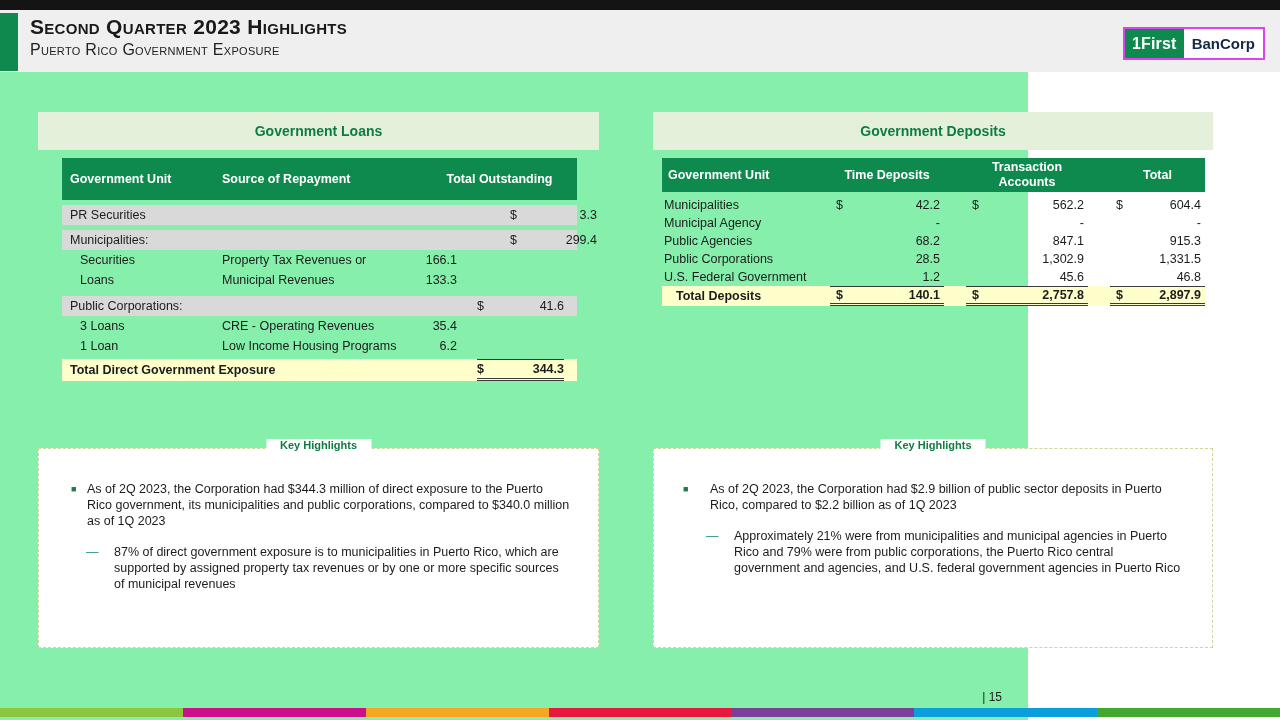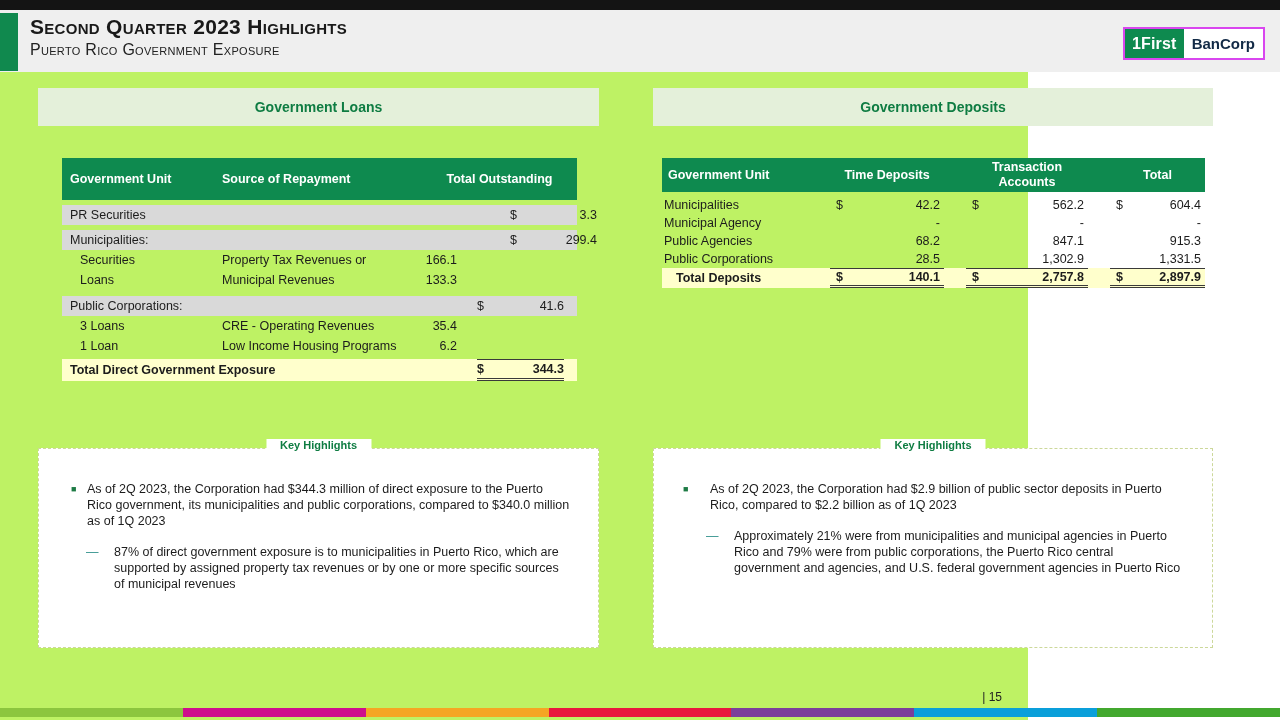--- a/index.html
+++ b/index.html
@@ -1,36 +1,36 @@
 <!DOCTYPE html>
 <html><head>
 <meta charset="utf-8">
 <style>
   * { margin:0; padding:0; box-sizing:border-box; }
   html,body { width:1280px; height:720px; overflow:hidden; background:#ffffff;
               font-family:"Liberation Sans", sans-serif; color:#1c1c1c; }
-  .slide { position:relative; width:1028px; height:720px; background:#bef264;text-decoration:underline; }
+  .slide { position:relative; width:1028px; height:720px; background:#86efac;text-decoration:underline; }
 
   
   .top-bar { position:absolute; left:0; top:0; width:1280px; height:10px; background:#141414; }
   .header-band { position:absolute; left:0; top:10px; width:1280px; height:62px; background:#efefef; }
   .accent { position:absolute; left:0; top:3px; width:18px; height:58px; background:#10894e; }
   .title { position:absolute; left:30px; top:5px; font-size:21px; font-weight:bold;
            font-variant:small-caps; letter-spacing:0.3px; color:#191919; white-space:nowrap; }
   .subtitle { position:absolute; left:30px; top:31px; font-size:16px; font-weight:normal;
               font-variant:small-caps; letter-spacing:0.3px; color:#222; white-space:nowrap; }
   .logo { position:absolute; right:15px; top:17px; height:33px; display:flex;
           border:2px solid #d946ef; background:#ffffff; }
   .logo-first { background:#0e8a4f; color:#ffffff; font-weight:bold; font-size:16px;
                 display:flex; align-items:center; padding:0 7px; letter-spacing:0.2px; }
   .logo-bancorp { color:#122a46; font-weight:bold; font-size:15px; display:flex;
                   align-items:center; padding:0 8px; }
 
   
-  .banner { position:absolute; top:88px; height:38px; background:#e4f0da; color:#0e7c42;
+  .banner { position:absolute; top:112px; height:38px; background:#e4f0da; color:#0e7c42;
             font-weight:bold; font-size:14px; display:flex; align-items:center; justify-content:center; }
   .banner.left  { left:38px;  width:561px; }
   .banner.right { left:653px; width:560px; }
 
   
   .lt { position:absolute; left:62px; top:158px; width:515px; font-size:12.5px; }
   .lt-header { display:grid; grid-template-columns:160px 200px 155px; background:#0e8a4f;
                color:#ffffff; font-weight:bold; height:42px; align-items:center; }
   .lt-header .h1 { padding-left:8px; }
   .lt-header .h3 { text-align:center; line-height:15px; }
@@ -251,20 +251,37 @@
       <div class="grp">
           <span></span>
           <span class="v">1,302.9</span>
         </div>
       <div></div>
       <div class="grp">
           <span></span>
           <span class="v">1,331.5</span>
         </div>
     </div>
+    <div class="dt-row">
+      <div class="unit">U.S. Federal Government</div>
+      <div class="grp">
+          <span></span>
+          <span class="v">1.2</span>
+        </div>
+      <div></div>
+      <div class="grp">
+          <span></span>
+          <span class="v">45.6</span>
+        </div>
+      <div></div>
+      <div class="grp">
+          <span></span>
+          <span class="v">46.8</span>
+        </div>
+    </div>
     <div class="dt-total">
       <div class="lbl">Total Deposits</div>
       <div class="grp">
           <span>$</span>
           <span class="v">140.1</span>
         </div>
       <div></div>
       <div class="grp">
           <span>$</span>
           <span class="v">2,757.8</span>

